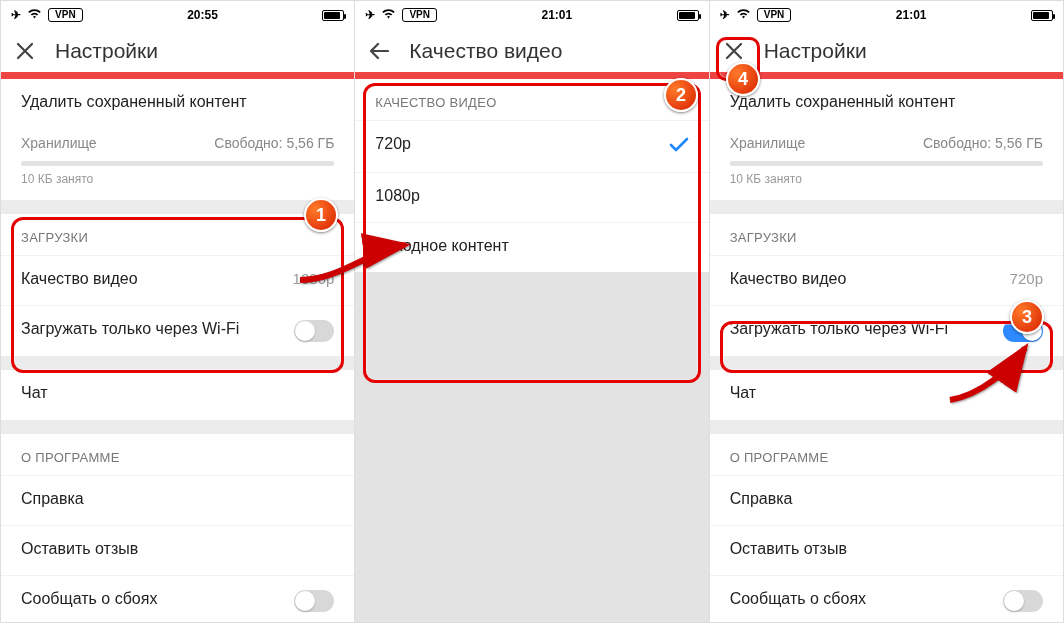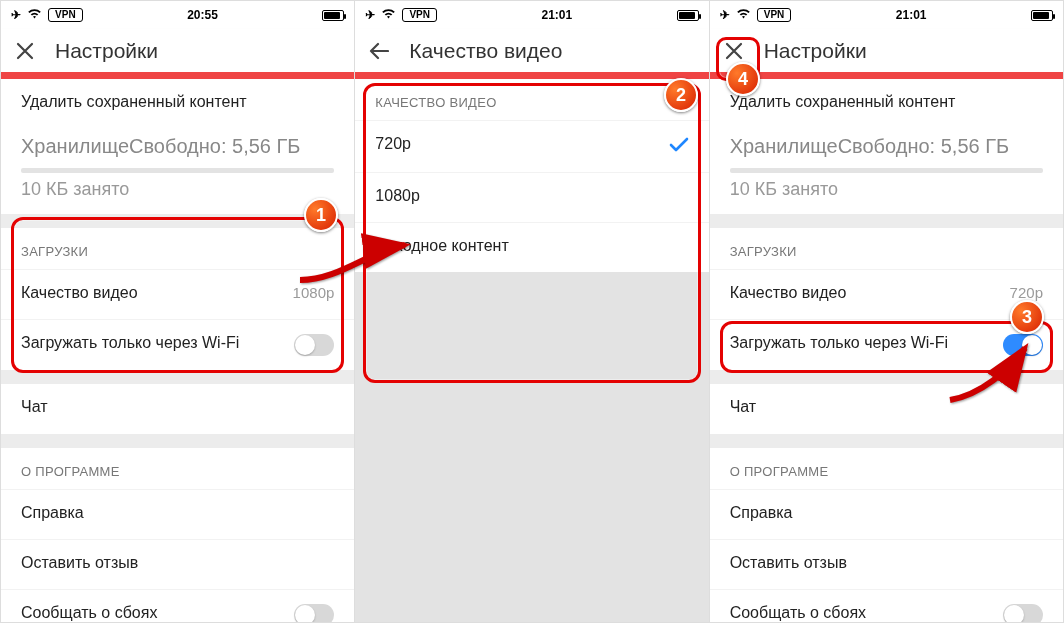--- a/index.html
+++ b/index.html
@@ -54,23 +54,23 @@
   .appheader .title { font-size:21px; font-weight:400; color:#333;}
   .hicon { width:20px; height:20px; display:flex; align-items:center; justify-content:center; cursor:pointer; color:#444;}
   
   .content { flex:1; overflow:hidden; background:#ececec; padding-top:0;}
   .card { background:#fff; }
   .row { padding: 14px 20px; font-size:16px; display:flex; justify-content:space-between; min-height:50px; border-top:1px solid #f2f2f2;}
   .row.first { border-top:none; }
   .section-title { font-size:13px; letter-spacing:0.3px; color:#777; padding:16px 20px 10px; font-weight:500;}
   .value-dim { color:#9a9a9a; font-size:15px;}
   .storage-block { padding: 0 20px 14px; background:#fff;}
-  .storage-free { display:flex; font-size:20px; color:#888; padding-top:6px;}
+  .storage-free { display:flex; justify-content:space-between; font-size:14px; color:#888; padding-top:6px;}
   .storage-bar { height:5px; background:#e3e3e3; border-radius:2px; margin:10px 0 6px;}
-  .storage-used { font-size:18px; color:#999;}
+  .storage-used { font-size:12px; color:#999;}
   .gap { height:14px; background:#ececec;}
   .toggle { width:40px; height:22px; border-radius:11px; background:#d8d8d8; position:relative;}
   .toggle .knob{position:absolute; top:1px; left:1px; width:20px; height:20px; background:#fff; border-radius:50%; box-shadow:0 1px 2px rgba(0,0,0,.25);}
   .toggle.on { background:#2e8bff;}
   .toggle.on .knob{ left:auto; right:1px;}
   .check { color:#1f87ff; font-size:20px; font-weight:700;}
   
   .hl { position:absolute; border:3px solid #e40202; border-radius:12px; pointer-events:none; box-shadow:0 0 0 1px rgba(255,255,255,.4) inset;}
   
   .badge {

